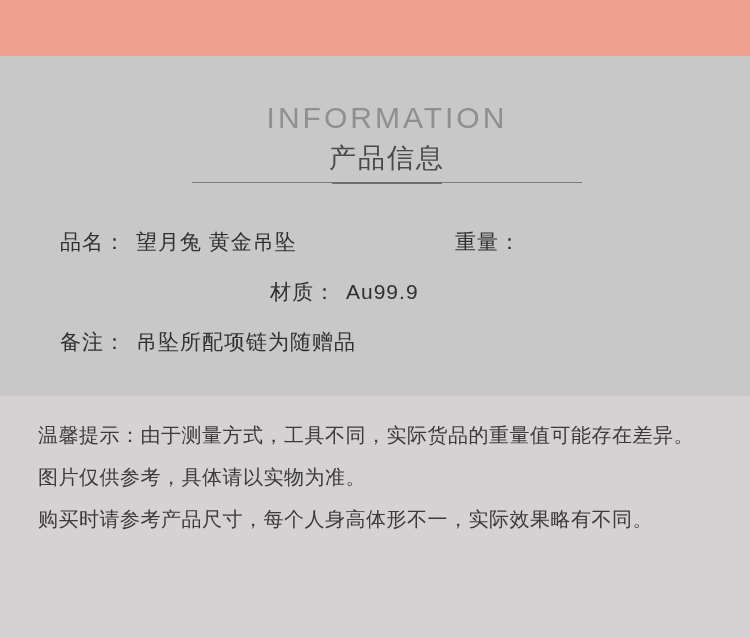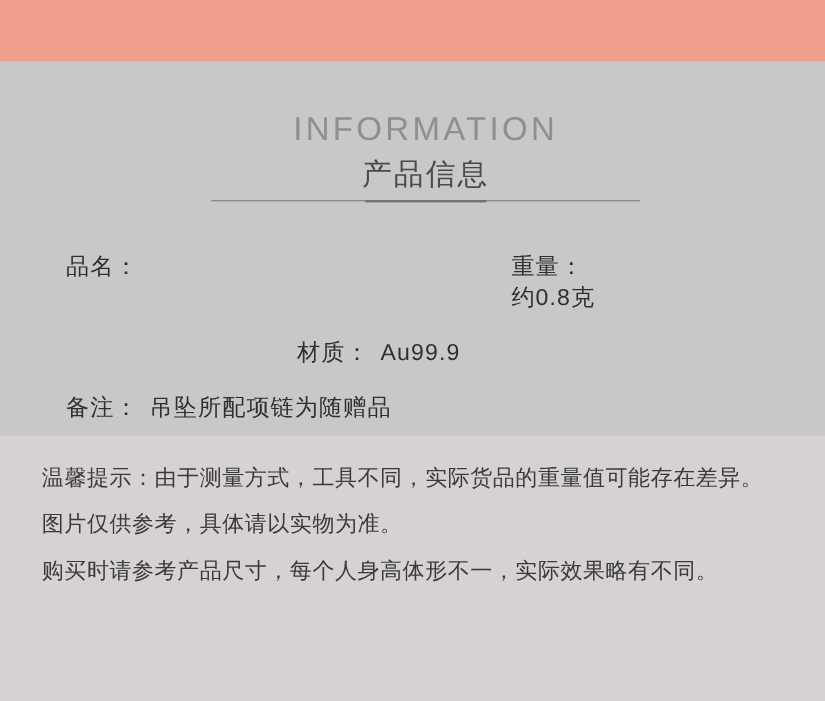--- a/index.html
+++ b/index.html
@@ -93,21 +93,21 @@
   }
   .info-cell {
     display: flex;
     align-items: baseline;
     font-size: 21px;
     color: #2f2f2f;
     letter-spacing: 1px;
     white-space: nowrap;
   }
   .info-cell.left { width: 420px; }
-  .info-cell.right { width: 250px; flex-direction: column; }
+  .info-cell.right { width: 250px; }
   .info-label {
     color: #2f2f2f;
   }
   .info-value {
     margin-left: 10px;
     color: #2f2f2f;
   }
   .info-cell.empty { visibility: hidden; }
   
   .notice {
@@ -144,24 +144,24 @@
       <div class="rule"></div>
       <div class="rule-accent"></div>
     </div>
   </div>
 
   <div class="info">
 
     <div class="info-row">
       <div class="info-cell left">
         <span class="info-label">品名：</span>
+        <span class="info-value">望月兔 黄金吊坠</span>
       </div>
       <div class="info-cell right">
         <span class="info-label">重量：</span>
-        <span class="info-value">约0.8克</span>
       </div>
     </div>
 
     <div class="info-row">
       <div class="info-cell left">
         <span class="info-label">材质：</span>
         <span class="info-value">Au99.9</span>
       </div>
     </div>
 

